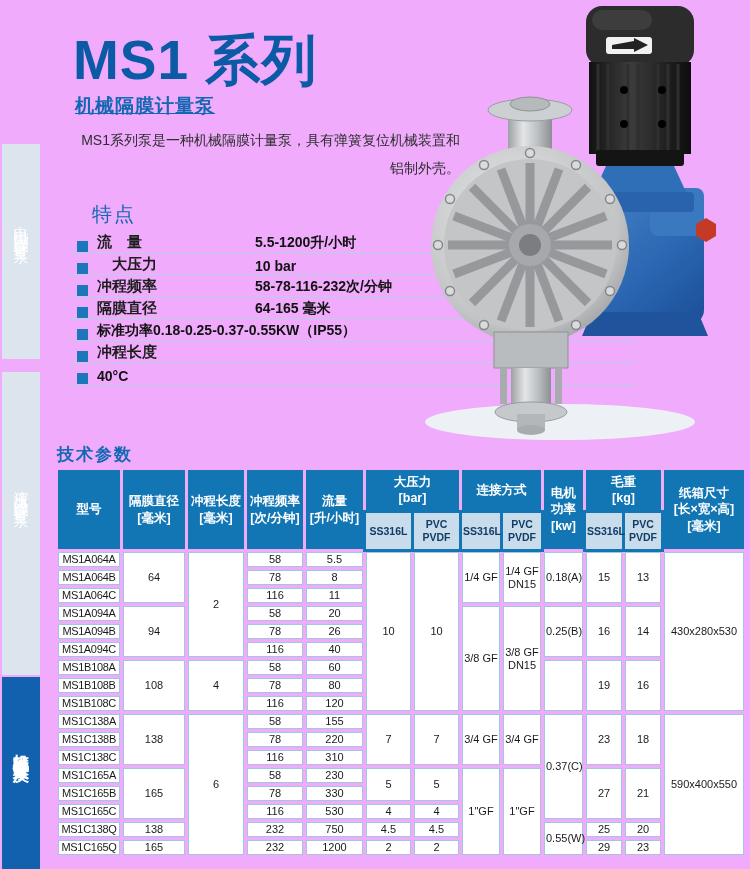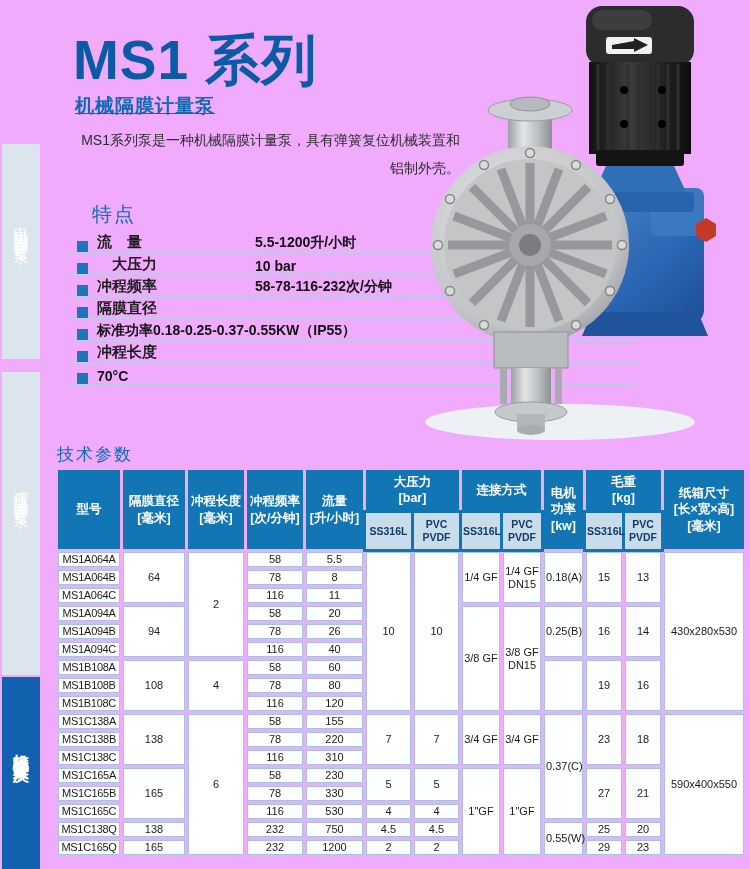--- a/index.html
+++ b/index.html
@@ -24,21 +24,21 @@
   .feat-list{position:absolute;left:70px;top:231px;width:565px;z-index:1;}
   .feature-row{display:flex;align-items:flex-end;height:21px;border-bottom:1px solid #b9cfe2;padding-left:7px;}
   .bullet{width:11px;height:11px;background:#1b76ba;margin-right:9px;flex:0 0 auto;}
   .f-label{width:158px;font-size:15px;font-weight:600;color:#1d1d1d;white-space:pre;}
   .f-value{flex:1;font-size:14px;font-weight:600;color:#111;}
 
   
   .pump{position:absolute;left:410px;top:0;width:340px;height:445px;z-index:2;}
 
   
-  .specs-head{position:absolute;left:57px;top:443px;font-size:17px;font-weight:normal;color:#1268b2;letter-spacing:2px;}
+  .specs-head{position:absolute;left:57px;top:443px;font-size:17px;font-weight:bold;color:#1268b2;letter-spacing:2px;}
   table.specs{position:absolute;left:55px;top:467px;border-collapse:separate;border-spacing:3px;
               table-layout:fixed;width:692px;}
   table.specs th,table.specs td{white-space:pre-line;text-align:center;vertical-align:middle;}
   th.group{background:#1276b4;color:#fff;font-size:12.5px;font-weight:bold;height:40px;line-height:1.3;padding:0 1px;}
   th.sub{background:#c8dcec;color:#123c66;font-size:10.5px;font-weight:bold;height:34px;line-height:1.2;
          box-shadow:0 0 0 3px #1276b4;}
   table.specs td{background:#fff;border:1px solid #a2c6dc;height:13px;line-height:1.1;
                  font-size:11px;color:#1a1a1a;padding:0 1px;}
   td.model{text-align:left;font-size:10.5px;padding-left:3px;letter-spacing:-0.3px;}
   td.num{font-weight:normal;font-size:11.5px;}
@@ -78,32 +78,33 @@
         <span class="f-value">10 bar</span>
       </div>
       <div class="feature-row">
         <span class="bullet"></span>
         <span class="f-label">冲程频率</span>
         <span class="f-value">58-78-116-232次/分钟</span>
       </div>
       <div class="feature-row">
         <span class="bullet"></span>
         <span class="f-label">隔膜直径</span>
+        <span class="f-value">64-165 毫米</span>
       </div>
       <div class="feature-row">
         <span class="bullet"></span>
         <span class="f-value">标准功率0.18-0.25-0.37-0.55KW（IP55）</span>
       </div>
       <div class="feature-row">
         <span class="bullet"></span>
         <span class="f-label">冲程长度</span>
       </div>
       <div class="feature-row">
         <span class="bullet"></span>
-        <span class="f-value">70°C</span>
+        <span class="f-value">40°C</span>
       </div>
     </div>
 
   <svg class="pump" viewBox="0 0 340 445">
     <defs>
       <linearGradient id="gSilver" x1="0" y1="0" x2="1" y2="0">
         <stop offset="0" stop-color="#9ea1a4"></stop>
           <stop offset="0.35" stop-color="#e3e5e7"></stop>
         <stop offset="0.7" stop-color="#b9bcbe"></stop>
           <stop offset="1" stop-color="#8d9093"></stop>

